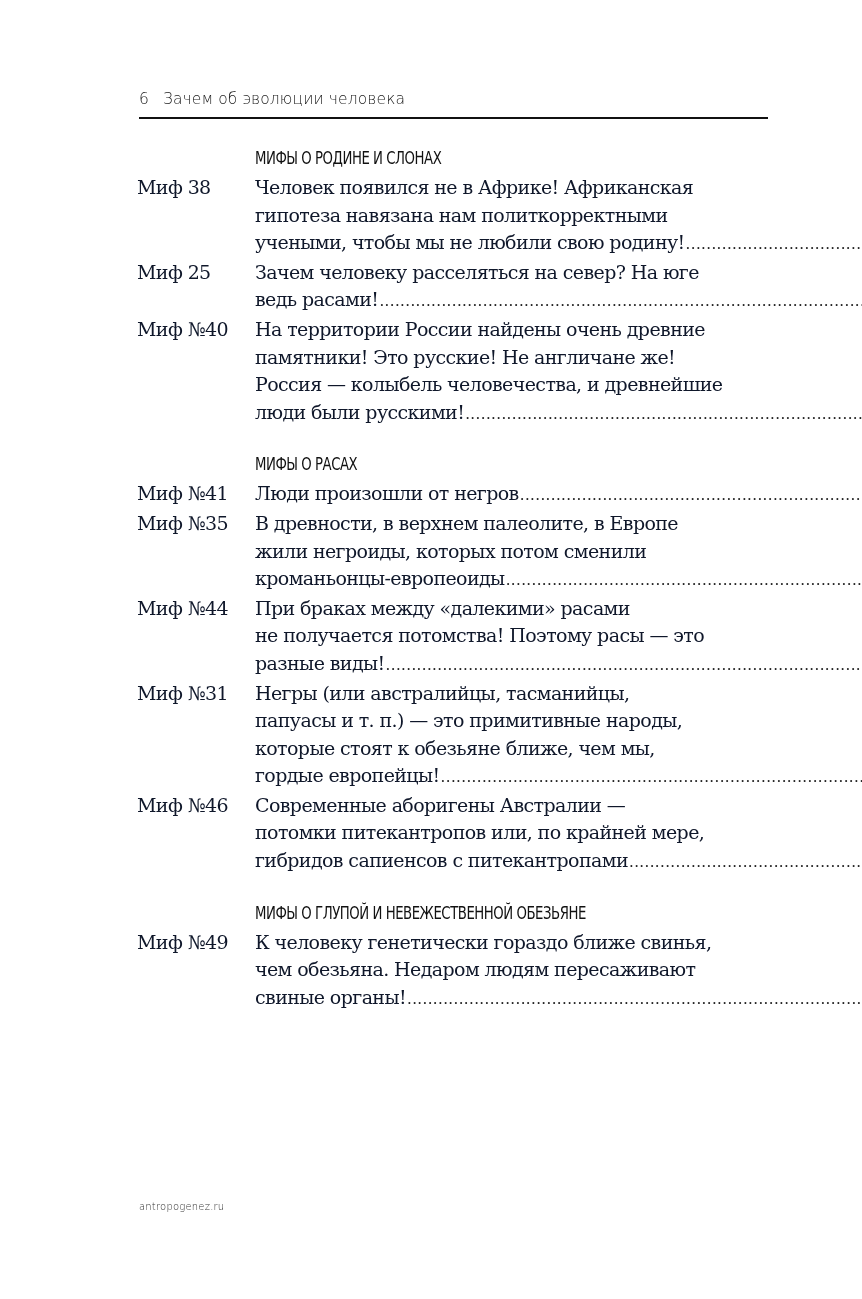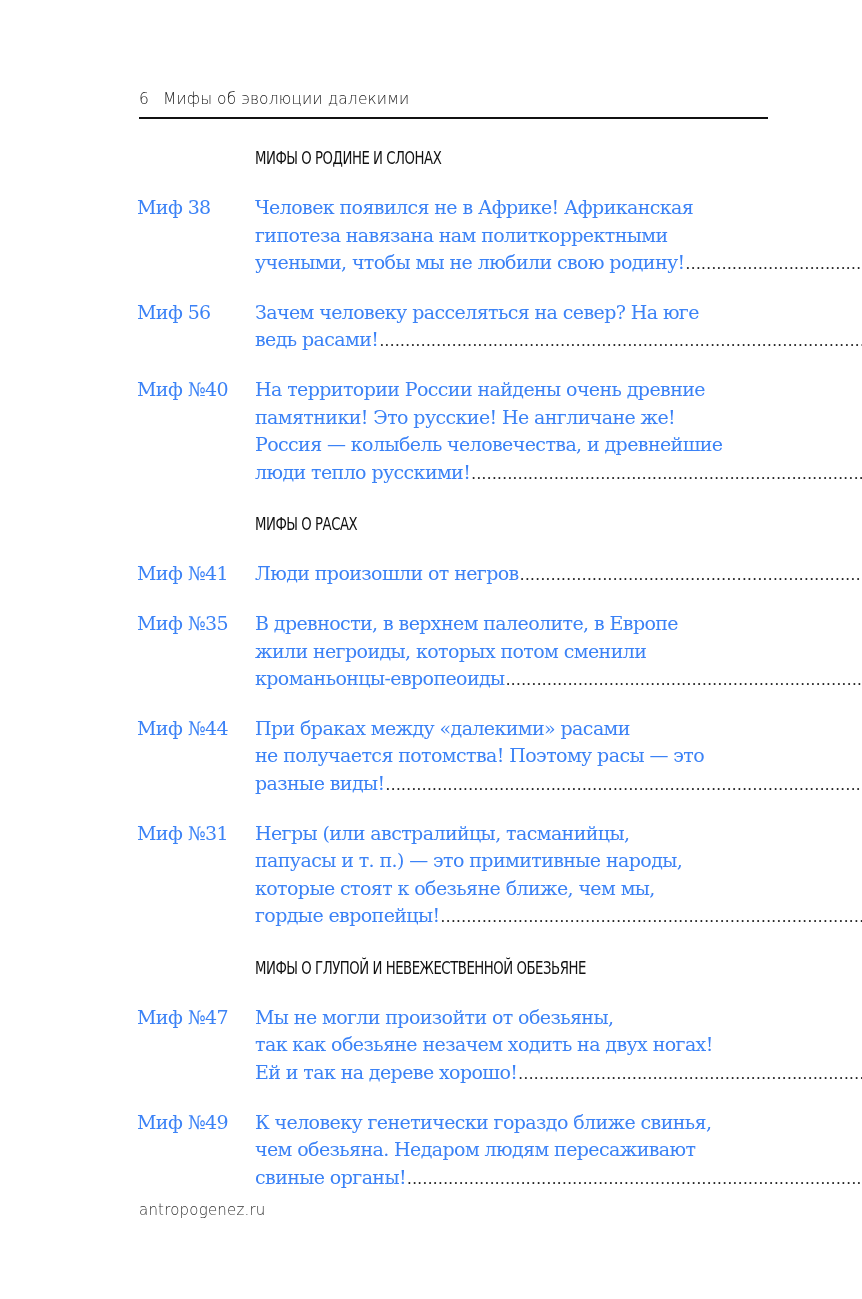--- a/index.html
+++ b/index.html
@@ -57,22 +57,21 @@
       color: #111;
     }
     .section-heading.spaced {
       margin-top: 20px;
     }
     .entry {
       display: flex;
       font-family: "DejaVu Serif", serif;
       font-size: 19px;
       line-height: 27.6px;
-      color: #3b82f6;
-      margin-top: 20px;
+      color: #0f172a;
     }
     .entry .label {
       width: 118px;
       flex: 0 0 118px;
       white-space: nowrap;
       letter-spacing: -0.6px;
     }
     .entry .body {
       flex: 1 1 auto;
       letter-spacing: -0.6px;
@@ -99,65 +98,65 @@
       font-size: 15px;
     }
     .entry .last-line .leader::before {
       content: "..................................................................................................................................................";
     }
     .footer-url {
       position: absolute;
       left: 139px;
       top: 1201px;
       font-family: "DejaVu Sans", sans-serif;
-      font-size: 15px;
+      font-size: 10px;
       color: #333;
       letter-spacing: 0.2px;
       font-weight: 300;
     }
   </style>
 </head>
 <body>
 
 <div class="running-head">
-  <span class="folio">6</span><span>Мифы об эволюции далекими</span>
+  <span class="folio">6</span><span>Зачем об эволюции человека</span>
 </div>
 <div class="head-rule"></div>
 
 <div class="toc" id="toc">
     <div class="section-heading">МИФЫ О РОДИНЕ И СЛОНАХ</div>
     <div class="entry">
       <div class="label">Миф 38</div>
       <div class="body">
         <span class="line">Человек появился не в Африке! Африканская</span>
         <span class="line">гипотеза навязана нам политкорректными</span>
         <span class="last-line">
           <span class="text">учеными, чтобы мы не любили свою родину!</span>
           <span class="leader"></span>
         </span>
       </div>
     </div>
     <div class="entry">
-      <div class="label">Миф 56</div>
+      <div class="label">Миф 25</div>
       <div class="body">
         <span class="line">Зачем человеку расселяться на север? На юге</span>
         <span class="last-line">
           <span class="text">ведь расами!</span>
           <span class="leader"></span>
         </span>
       </div>
     </div>
     <div class="entry">
       <div class="label">Миф №40</div>
       <div class="body">
         <span class="line">На территории России найдены очень древние</span>
         <span class="line">памятники! Это русские! Не англичане же!</span>
         <span class="line">Россия — колыбель человечества, и древнейшие</span>
         <span class="last-line">
-          <span class="text">люди тепло русскими!</span>
+          <span class="text">люди были русскими!</span>
           <span class="leader"></span>
         </span>
       </div>
     </div>
     <div class="section-heading spaced">МИФЫ О РАСАХ</div>
     <div class="entry">
       <div class="label">Миф №41</div>
       <div class="body">
         <span class="last-line">
           <span class="text">Люди произошли от негров</span>
@@ -192,32 +191,32 @@
       <div class="body">
         <span class="line">Негры (или австралийцы, тасманийцы,</span>
         <span class="line">папуасы и т. п.) — это примитивные народы,</span>
         <span class="line">которые стоят к обезьяне ближе, чем мы,</span>
         <span class="last-line">
           <span class="text">гордые европейцы!</span>
           <span class="leader"></span>
         </span>
       </div>
     </div>
+    <div class="entry">
+      <div class="label">Миф №46</div>
+      <div class="body">
+        <span class="line">Современные аборигены Австралии —</span>
+        <span class="line">потомки питекантропов или, по крайней мере,</span>
+        <span class="last-line">
+          <span class="text">гибридов сапиенсов с питекантропами</span>
+          <span class="leader"></span>
+        </span>
+      </div>
+    </div>
     <div class="section-heading spaced">МИФЫ О ГЛУПОЙ И НЕВЕЖЕСТВЕННОЙ ОБЕЗЬЯНЕ</div>
-    <div class="entry">
-      <div class="label">Миф №47</div>
-      <div class="body">
-        <span class="line">Мы не могли произойти от обезьяны,</span>
-        <span class="line">так как обезьяне незачем ходить на двух ногах!</span>
-        <span class="last-line">
-          <span class="text">Ей и так на дереве хорошо!</span>
-          <span class="leader"></span>
-        </span>
-      </div>
-    </div>
     <div class="entry">
       <div class="label">Миф №49</div>
       <div class="body">
         <span class="line">К человеку генетически гораздо ближе свинья,</span>
         <span class="line">чем обезьяна. Недаром людям пересаживают</span>
         <span class="last-line">
           <span class="text">свиные органы!</span>
           <span class="leader"></span>
         </span>
       </div>

